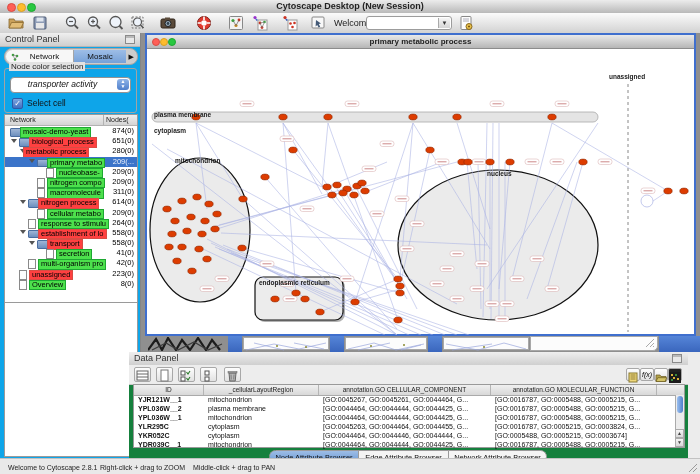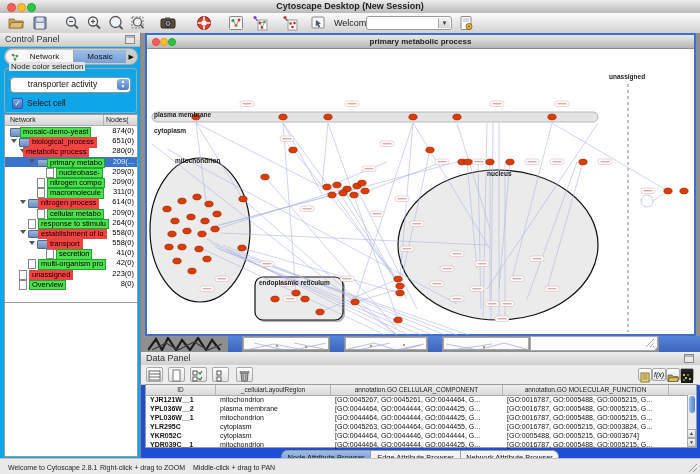--- a/index.html
+++ b/index.html
@@ -29,21 +29,21 @@
   #cp-title span{font-size:9px;color:#333;position:absolute;left:5px;top:1px;}
   .float-icon{width:8px;height:7px;border:1px solid #8a8a8a;background:#e8e8e8;box-shadow:inset 0 2px 0 #b9b9b9;}
   #cp-tabbar{left:4px;top:15px;width:132px;height:15px;background:#cdcdcd;border:1px solid #a5a5a5;border-radius:8px;}
   .cptab{position:absolute;top:1px;height:13px;font-size:8px;text-align:center;line-height:13px;color:#111;}
   #tab-network{left:1px;width:68px;background:#f7f7f7;border-radius:7px 0 0 7px;border-right:1px solid #a5a5a5;box-sizing:border-box;}
   #tab-mosaic{left:69px;width:52px;background:linear-gradient(#9dbde6,#76a1d8);border-radius:0;}
   #tab-overflow{position:absolute;right:3px;top:4px;font-size:7px;color:#111;}
   #groupbox{left:4px;top:35px;width:131px;height:43px;border:1px solid #a3a3a3;border-radius:3px;}
   #groupbox-legend{left:9px;top:29px;font-size:8px;color:#222;background:#e2e2e2;padding:0 2px;}
   #combo{left:10px;top:44px;width:119px;height:14px;background:#fff;border:1px solid #939393;border-radius:4px;}
-  #combo .val{position:absolute;left:0;right:16px;top:1px;font-size:8.5px;text-align:center;color:#111;}
+  #combo .val{position:absolute;left:0;right:16px;top:1px;font-size:8.5px;text-align:center;color:#111;font-style:italic;}
   #combo .stepper{position:absolute;right:1px;top:1px;width:12px;height:11px;border-radius:3px;
                   background:linear-gradient(#8fb4e8,#4f7fcb);color:#fff;font-size:5px;line-height:5px;text-align:center;}
   #selnodes{left:12px;top:65px;}
   #selnodes .box{position:absolute;left:0;top:0;width:9px;height:9px;background:linear-gradient(#7ba6e0,#3f70c2);
                  border:1px solid #2f5aa5;border-radius:2px;color:#fff;font-size:8px;line-height:9px;text-align:center;}
   #selnodes .lbl{position:absolute;left:15px;top:0px;font-size:8.5px;color:#111;white-space:nowrap;}
   
   #tree{left:4px;top:81px;width:132px;height:187px;background:#fff;border:1px solid #9a9a9a;overflow:hidden;}
   #tree-header{position:absolute;left:0;top:0;width:100%;height:10px;background:linear-gradient(#efefef,#d4d4d4);
                border-bottom:1px solid #b2b2b2;font-size:7px;color:#222;}
@@ -68,21 +68,21 @@
   #netwin{left:4px;top:0px;width:551px;height:303px;border:2px solid #3f6fce;background:#fff;box-sizing:border-box;}
   #netwin-title{position:absolute;left:0;top:0;width:100%;height:13px;background:linear-gradient(#e9e9e9,#b6b6b6);
                 border-bottom:1px solid #8c8c8c;}
   #netwin-title .title{width:100%;text-align:center;font-size:8px;font-weight:bold;color:#222;line-height:13px;}
   #netwin-title .light{width:6px;height:6px;top:3px;}
   #graph-svg{position:absolute;left:0;top:14px;}
   
   .frag-white{background:#fcfcfc;border:1px solid #a8a8a8;box-sizing:border-box;}
   .frag-blue{background:linear-gradient(#5585d8,#3a66bd);}
   
-  #data-panel{left:141px;top:352px;width:559px;height:106px;background:#1d4ed8;}
+  #data-panel{left:129px;top:352px;width:559px;height:106px;background:#15803d;}
   #dp-title{position:absolute;left:0;top:0;width:100%;height:13px;background:linear-gradient(#efefef,#cfcfcf);
             border-bottom:1px solid #b5b5b5;}
   #dp-title span{position:absolute;left:5px;top:1px;font-size:9px;color:#333;}
   #dp-toolbar{position:absolute;left:0;top:13px;width:100%;height:19px;background:#ededed;border-bottom:1px solid #c5c5c5;}
   .dpbtn{position:absolute;top:2px;width:17px;height:15px;background:linear-gradient(#fdfdfd,#e2e2e2);
          border:1px solid #a8a8a8;border-radius:2px;box-sizing:border-box;}
   .dpbtn-r{position:absolute;top:3px;width:14px;height:13px;background:linear-gradient(#fdfdfd,#e2e2e2);
            border:1px solid #a8a8a8;border-radius:2px;box-sizing:border-box;}
   #dp-table{position:absolute;left:4px;top:32px;width:552px;height:64px;background:#fff;border:1px solid #9a9a9a;box-sizing:border-box;}
   #dp-thead{position:absolute;left:0;top:0;height:10px;width:100%;background:linear-gradient(#f0f0f0,#d8d8d8);border-bottom:1px solid #aaa;}

